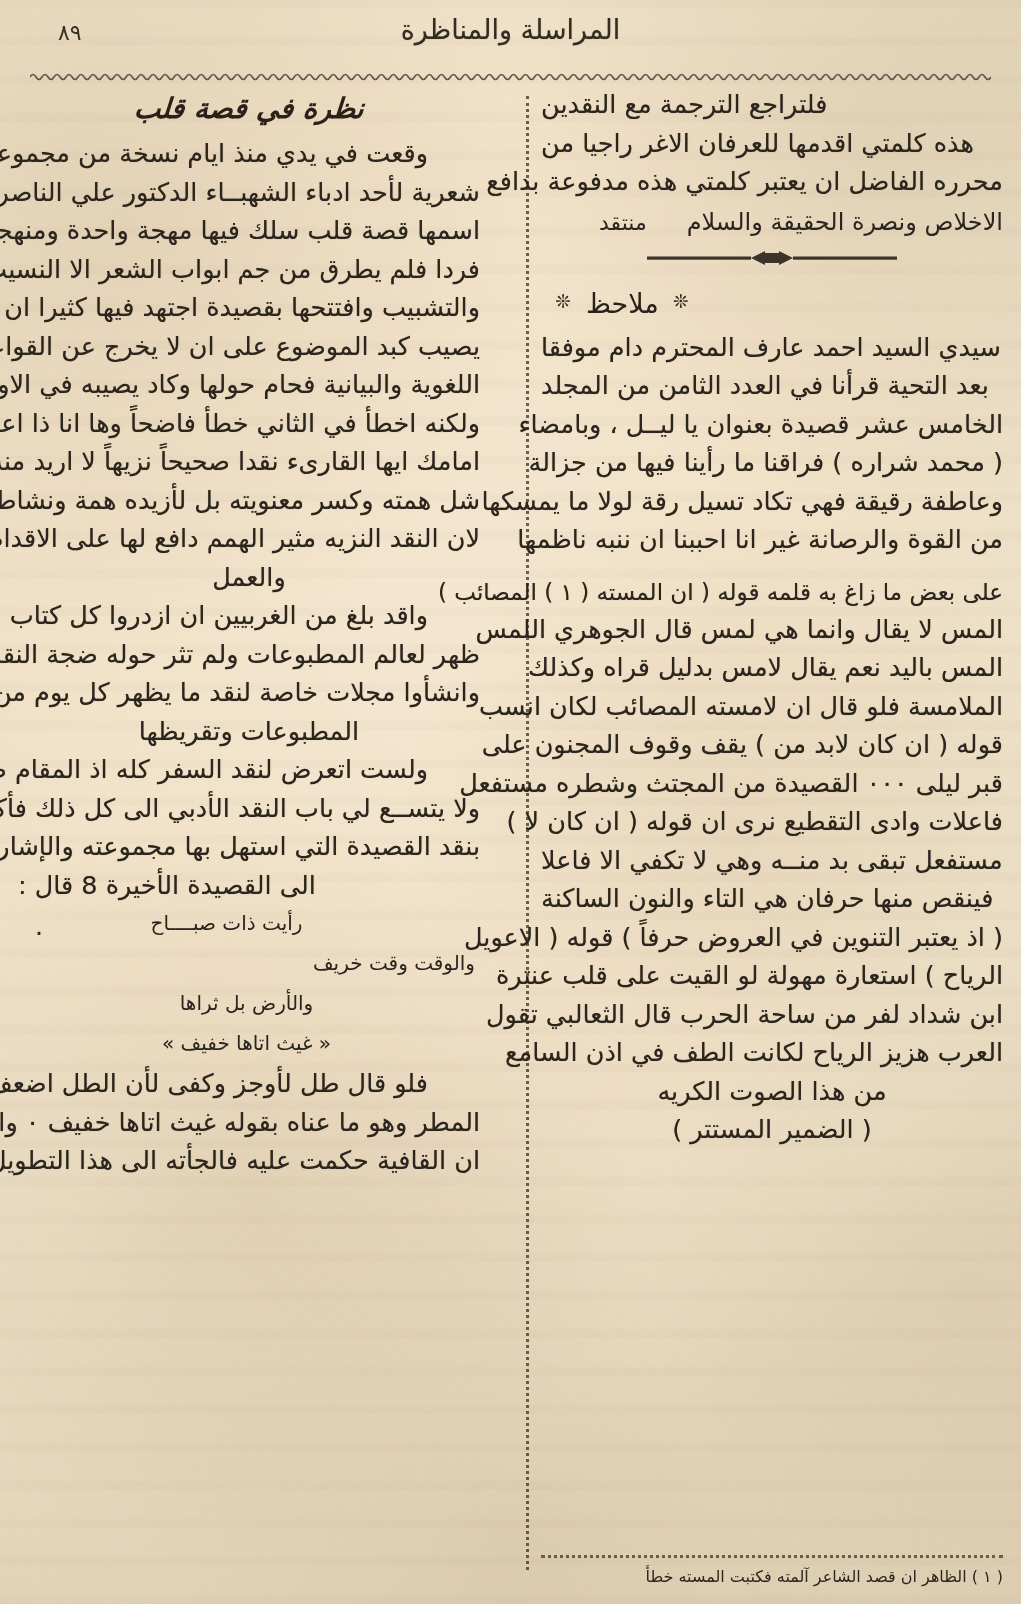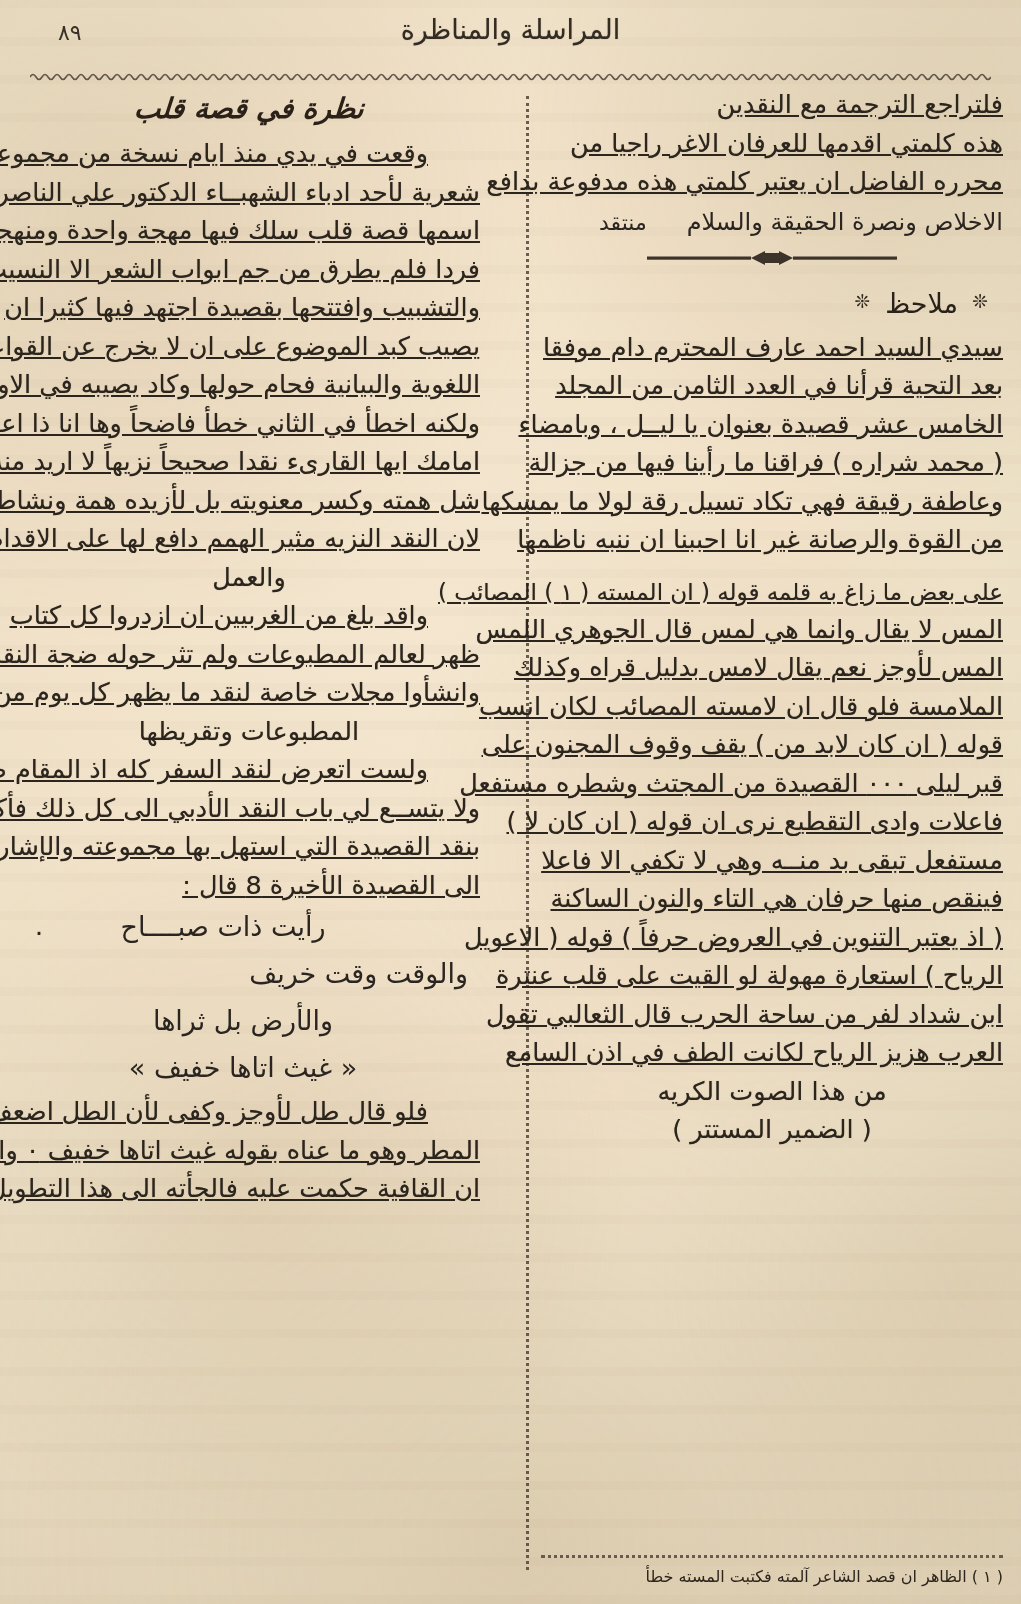--- a/index.html
+++ b/index.html
@@ -118,21 +118,21 @@
 
   .line {
     font-size: 25.5px;
     line-height: 1.0;
     margin: 0 0 13px 0;
     white-space: nowrap;
     color: #2b251d;
     text-shadow: 0 0 0.7px rgba(52,42,30,0.5);
   }
   .line.center  { text-align: center; }
-  .line.right   { text-align: right; text-decoration: underline; }
+  .line.right   { text-align: left; }
   .line.indent  { padding-right: 52px; }
   .line.tight   { letter-spacing: -0.6px; }
   .line.wide    { letter-spacing: 1.4px; }
   .line.sm      { font-size: 23px; margin-top: 28px; }
 
   .tophead {
     font-size: 28px;
     text-align: center;
     margin: 0 0 16px 0;
     font-style: italic;
@@ -145,21 +145,21 @@
   
   .ornament {
     position: relative;
     height: 26px;
     margin: 10px 0 14px 0;
     text-align: center;
   }
   .ornament svg { display: inline-block; vertical-align: middle; }
 
   .section-title {
-    text-align: right;
+    text-align: left;
     font-size: 27px;
     margin: 2px 0 16px 0;
     letter-spacing: 1px;
     color: #2a2118;
   }
   .section-title .floret {
     display: inline-block;
     font-size: 19px;
     vertical-align: 5px;
     margin: 0 14px;
@@ -172,22 +172,22 @@
     margin: 0 0 12px 0;
   }
   .sig-row .sig-body { font-size: 24px; }
   .sig-row .sig-name { font-size: 22px; padding-left: 58px; }
 
   
   .verse {
     margin: 12px 0 12px 0;
   }
   .verse .hemistich {
-    font-size: 27px;
-    margin: 0 12px 16px 0;
+    font-size: 20px;
+    margin: 0 5px 16px 0;
     white-space: nowrap;
     letter-spacing: 3px;
   }
   .verse .v-a { text-align: center; padding-right: 40px; }
   .verse .v-b { text-align: right; padding-left: 30px; }
   .verse .v-c { text-align: center; }
   .bullet-dot {
     position: absolute;
     left: 14px;
     font-size: 26px;
@@ -263,21 +263,21 @@
         </div>
 
         <p class="line right tight">سيدي السيد احمد عارف المحترم دام موفقا</p>
         <p class="line right tight">بعد التحية قرأنا في العدد الثامن من المجلد</p>
         <p class="line right tight">الخامس عشر قصيدة بعنوان يا ليــل ، وبامضاء</p>
         <p class="line right tight">( محمد شراره ) فراقنا ما رأينا فيها من جزالة</p>
         <p class="line right tight">وعاطفة رقيقة فهي تكاد تسيل رقة لولا ما يمسكها</p>
         <p class="line right tight">من القوة والرصانة غير انا احببنا ان ننبه ناظمها</p>
         <p class="line right tight sm">على بعض ما زاغ به قلمه قوله ( ان المسته ( ١ ) المصائب )</p>
         <p class="line right tight">المس لا يقال وانما هي لمس قال الجوهري اللمس</p>
-        <p class="line right tight">المس لأوجز نعم يقال لامس بدليل قراه وكذلك</p>
+        <p class="line right tight">المس باليد نعم يقال لامس بدليل قراه وكذلك</p>
         <p class="line right tight">الملامسة فلو قال ان لامسته المصائب لكان انسب</p>
         <p class="line right tight">قوله ( ان كان لابد من ) يقف وقوف المجنون على</p>
         <p class="line right tight">قبر ليلى ٠٠٠ القصيدة من المجتث وشطره مستفعل</p>
         <p class="line right tight">فاعلات وادى التقطيع نرى ان قوله ( ان كان لا )</p>
         <p class="line right tight">مستفعل تبقى بد منــه وهي لا تكفي الا فاعلا</p>
         <p class="line right tight">فينقص منها حرفان هي التاء والنون الساكنة</p>
         <p class="line right tight">( اذ يعتبر التنوين في العروض حرفاً ) قوله ( الاعويل</p>
         <p class="line right tight">الرياح ) استعارة مهولة لو القيت على قلب عنترة</p>
         <p class="line right tight">ابن شداد لفر من ساحة الحرب قال الثعالبي تقول</p>
         <p class="line right tight">العرب هزيز الرياح لكانت الطف في اذن السامع</p>

